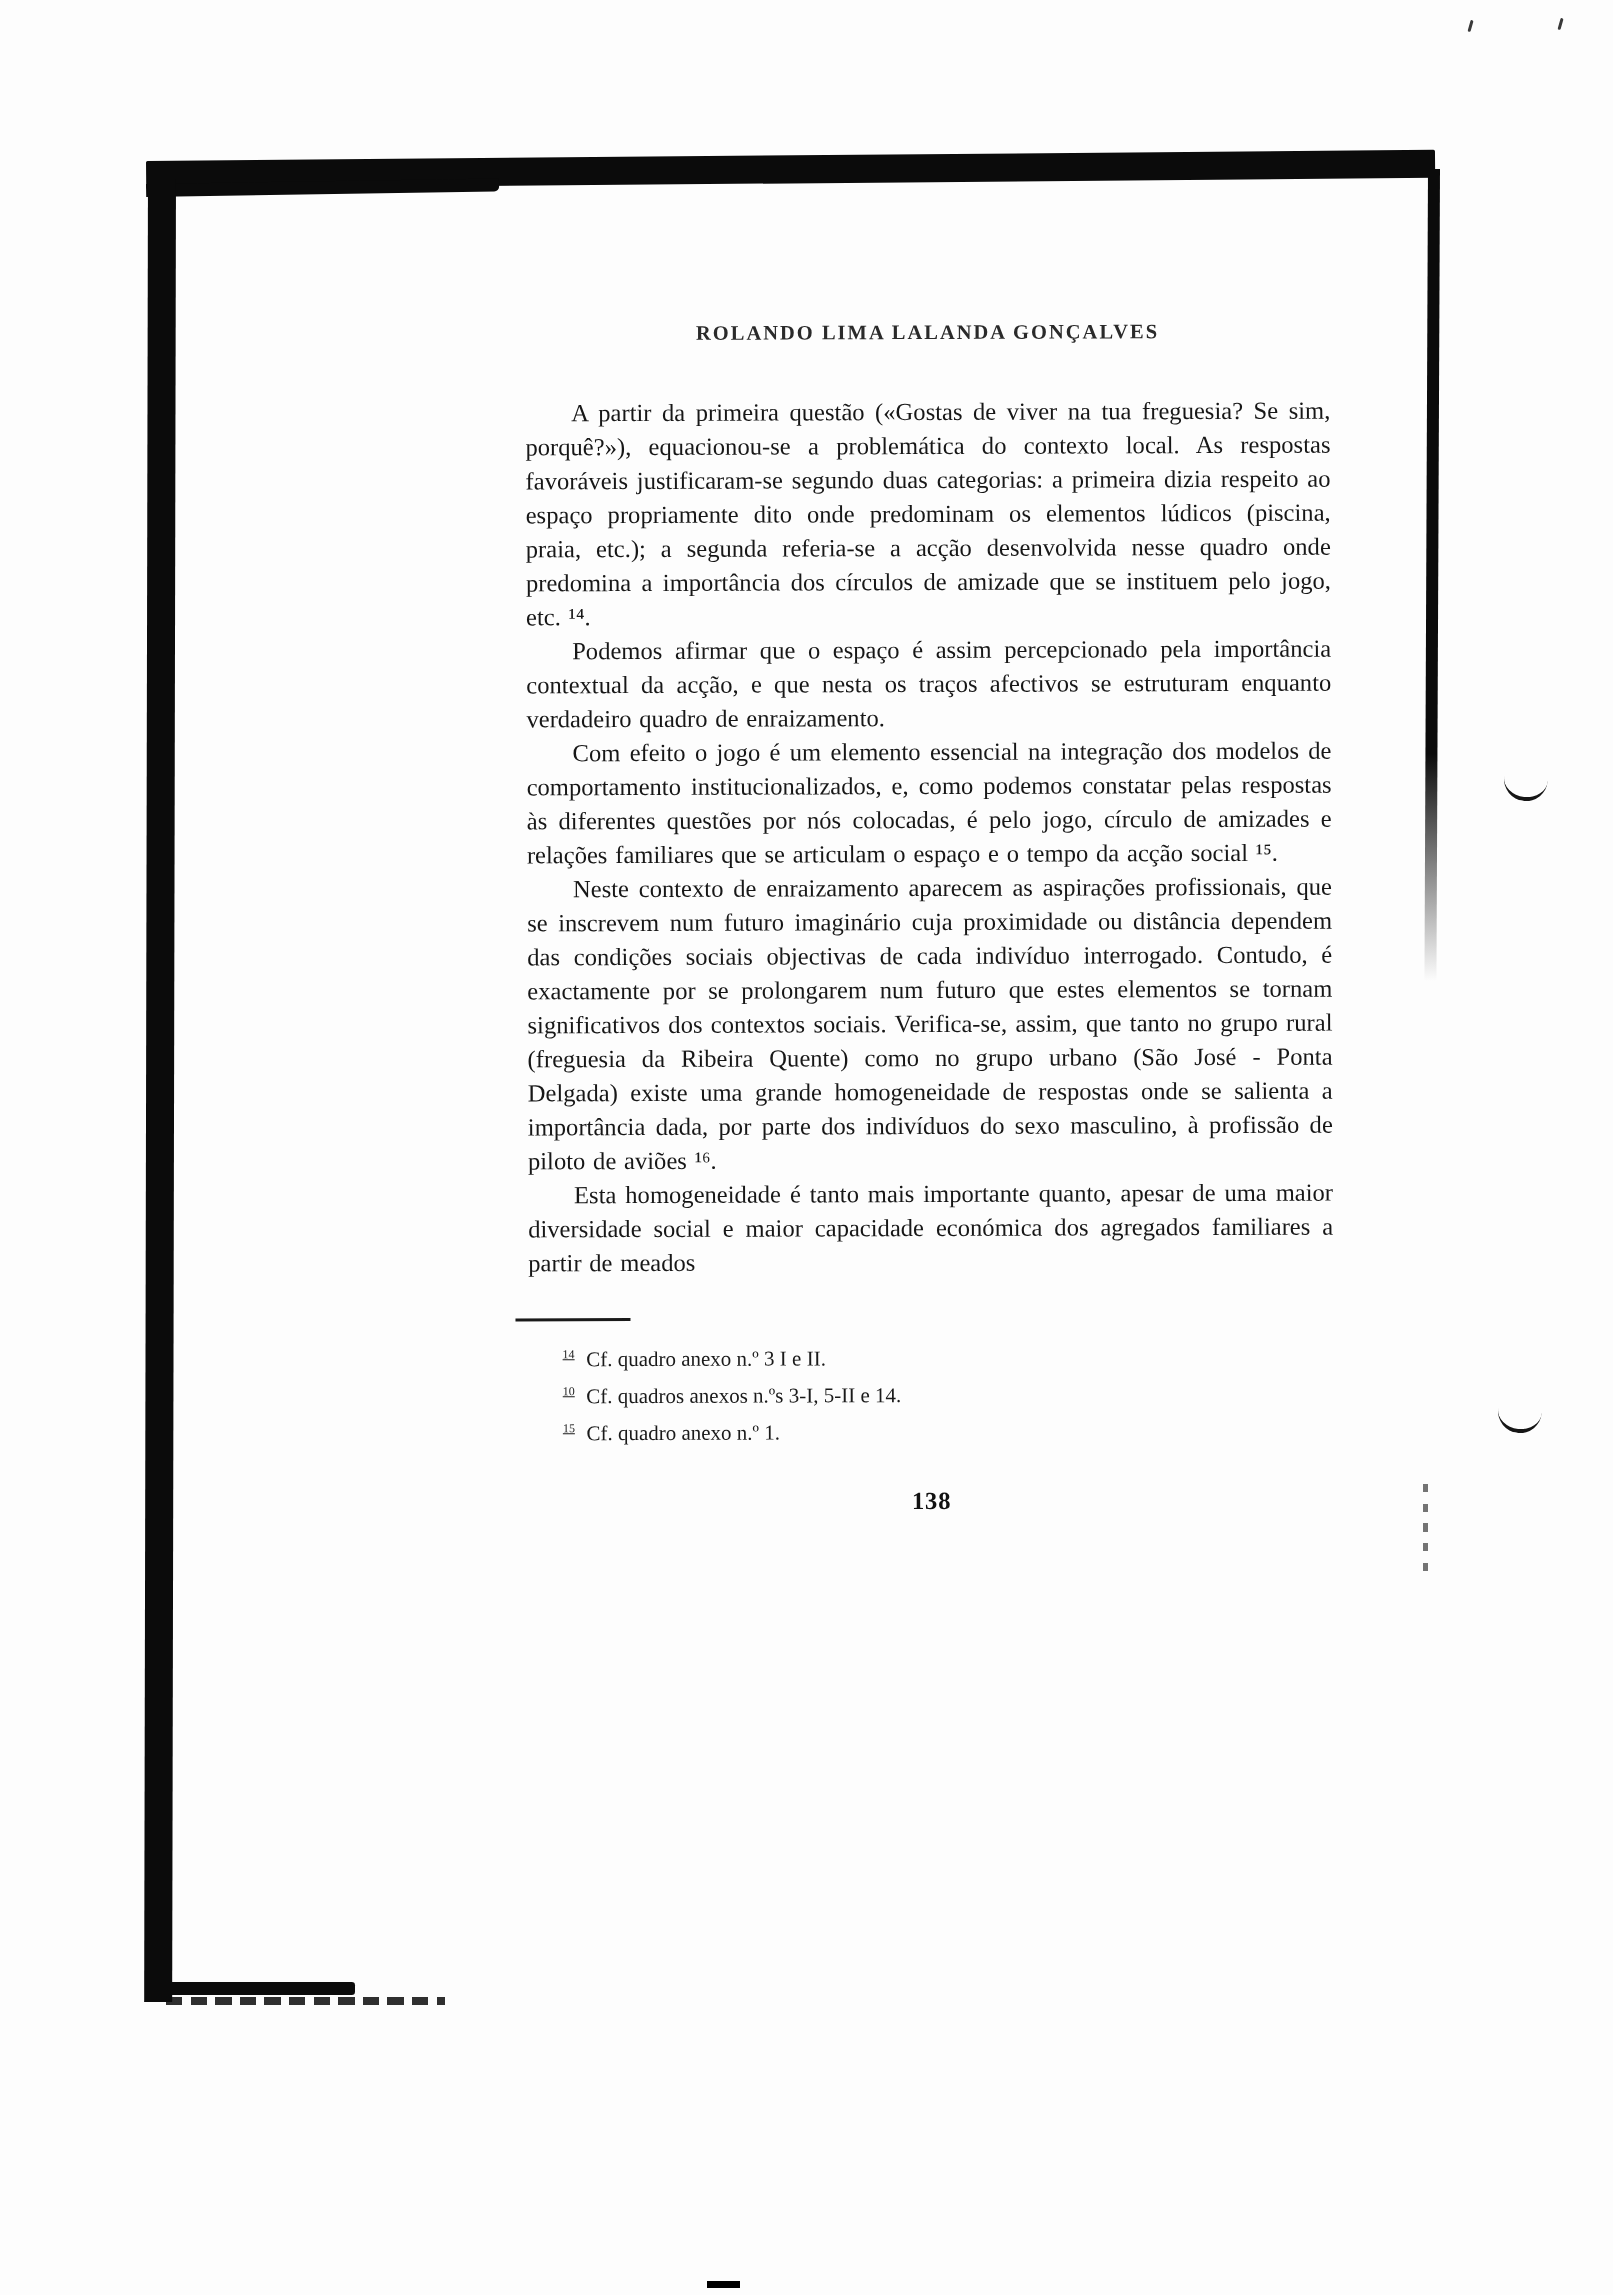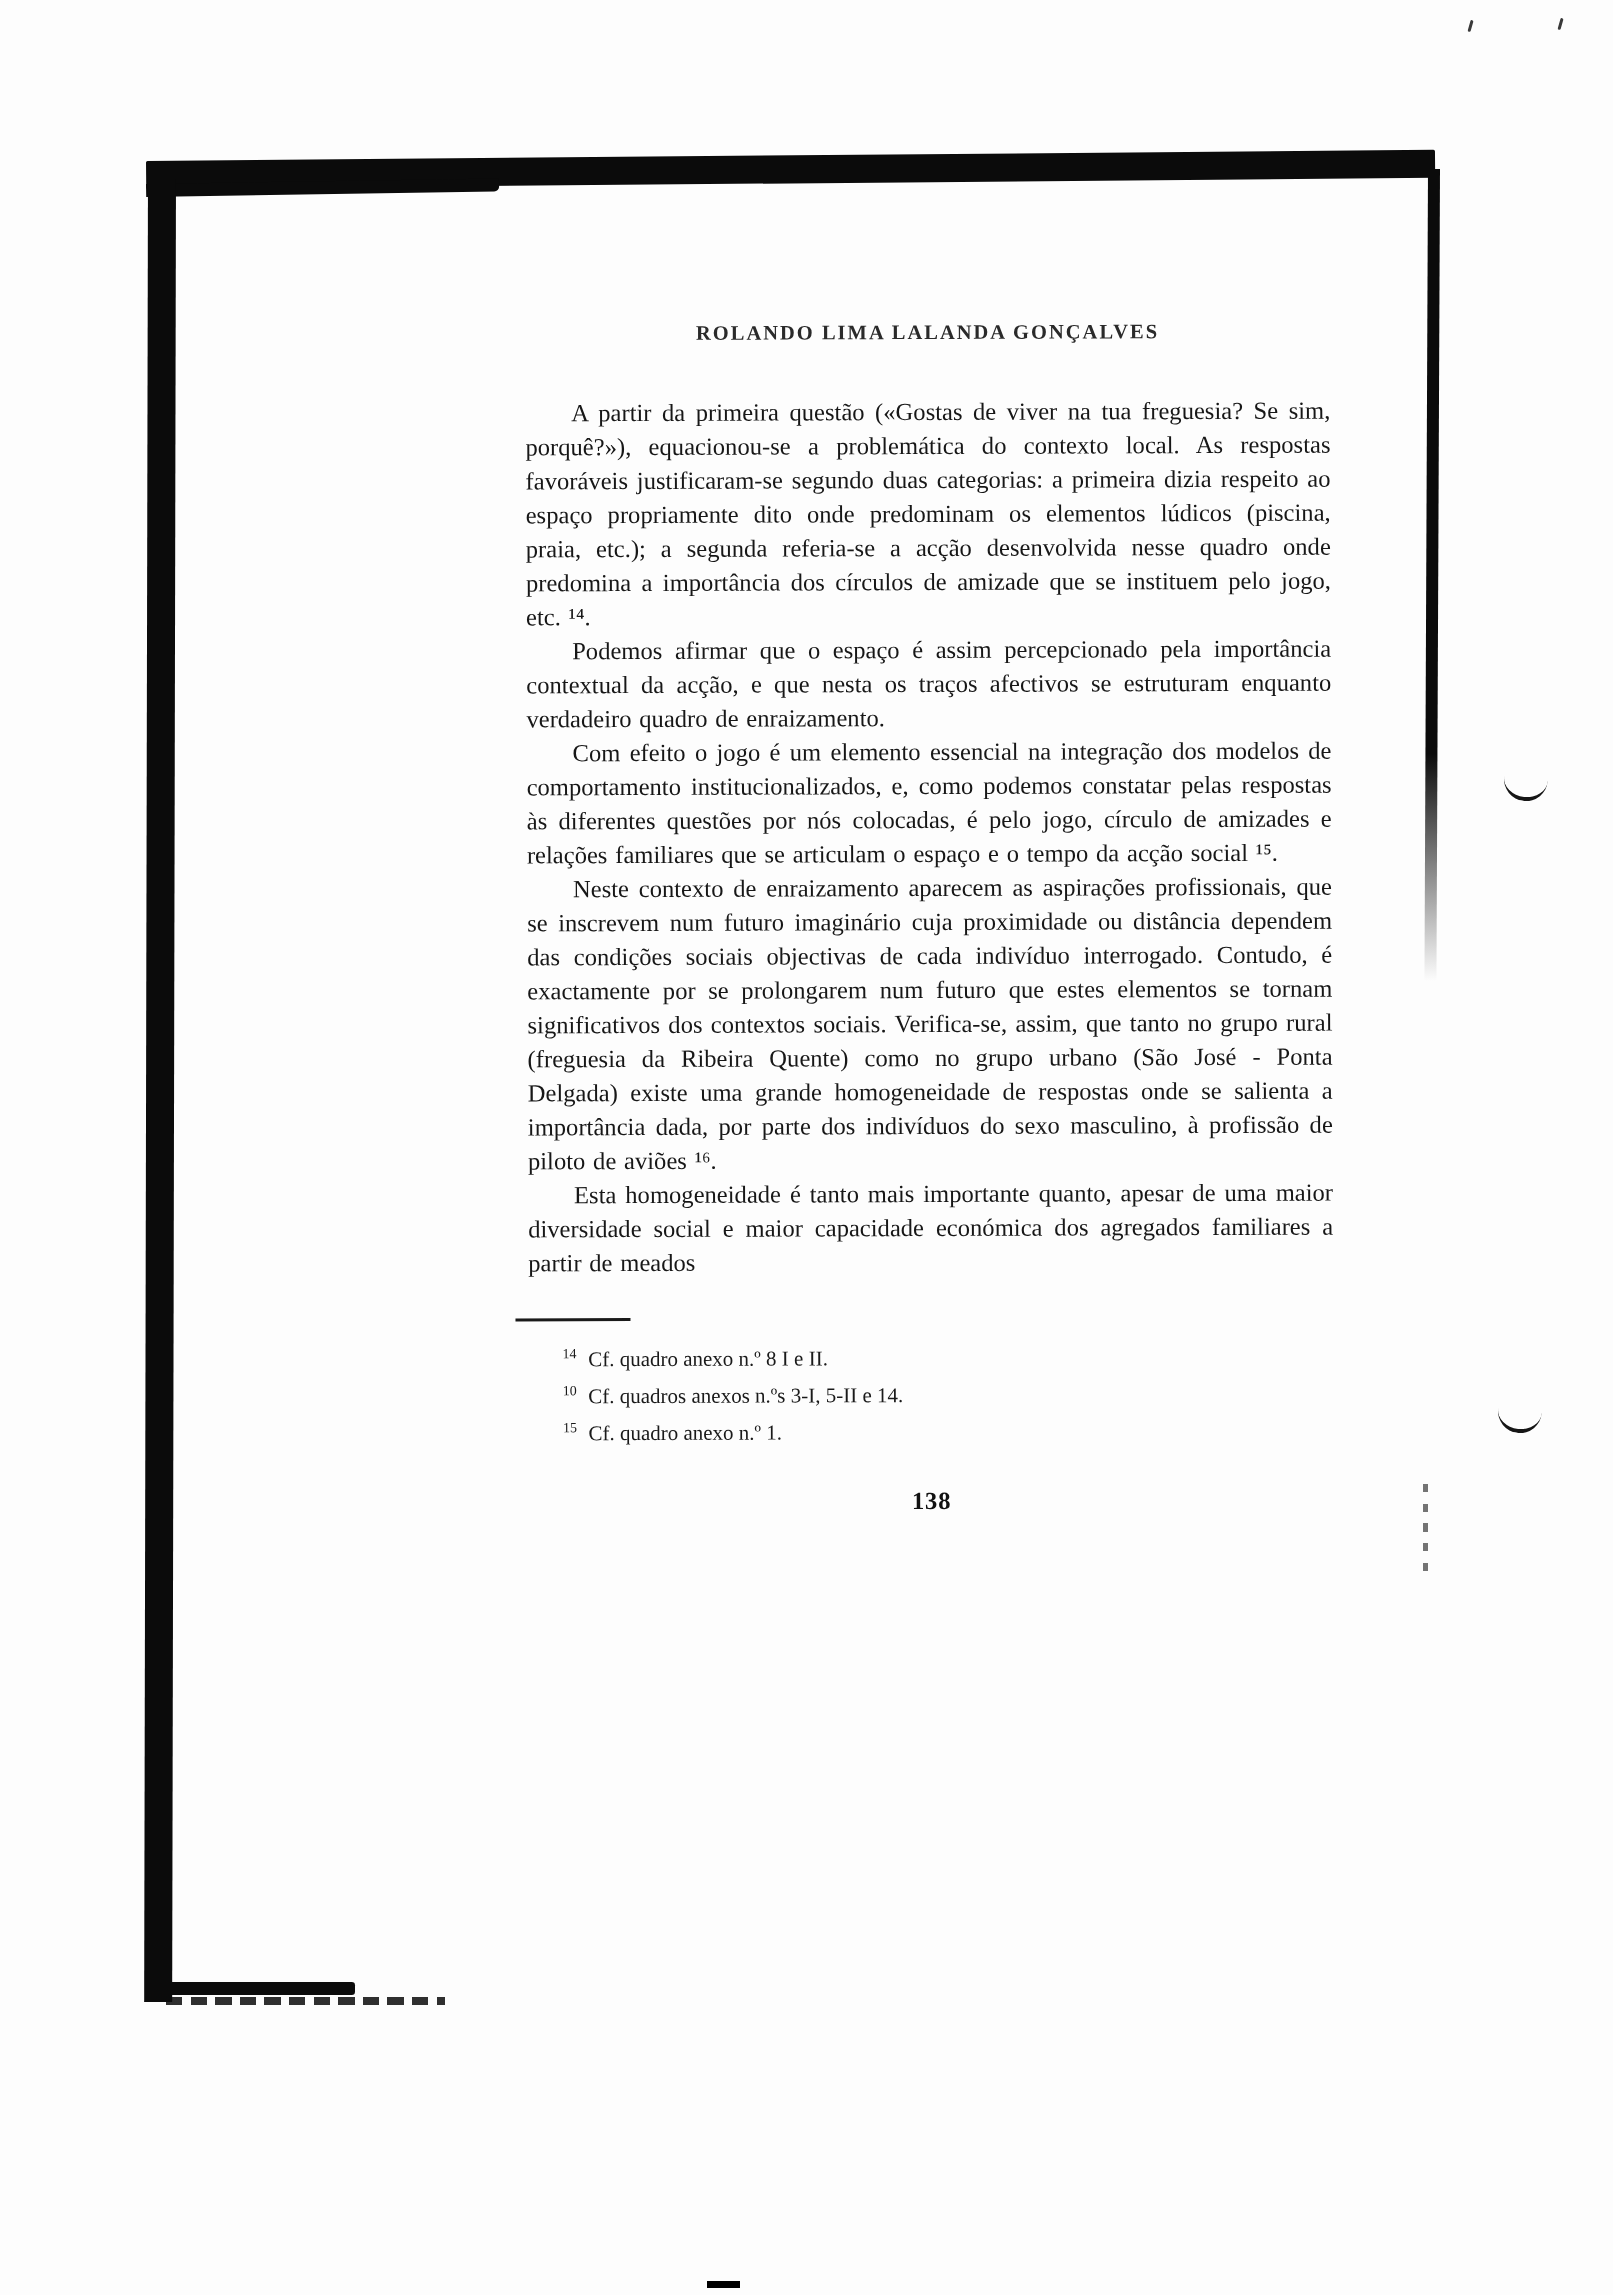--- a/index.html
+++ b/index.html
@@ -132,24 +132,25 @@
   .footnotes {
     padding-left: 34px;
     font-size: 21px;
     color: #1a1a1a;
   }
   .fn {
     line-height: 37px;
     white-space: nowrap;
   }
   .fn sup {
-    font-size: 14px;
+    font-size: 12px;
     margin-right: 11.5px;
     vertical-align: super;
     line-height: 0;
+    text-decoration: underline;
   }
   .page-number {
     text-align: center;
     font-size: 24.6px;
     font-weight: 600;
     margin-top: 36px;
     color: #111;
     letter-spacing: 0.8px;
   }
 </style>
@@ -177,21 +178,21 @@
   <p class="par">A partir da primeira questão («Gostas de viver na tua freguesia? Se sim, porquê?»), equacionou-se a problemática do contexto local. As respostas favoráveis justificaram-se segundo duas categorias: a primeira dizia respeito ao espaço propriamente dito onde predominam os elementos lúdicos (piscina, praia, etc.); a segunda referia-se a acção desenvolvida nesse quadro onde predomina a importância dos círculos de amizade que se instituem pelo jogo, etc. ¹⁴.</p>
   <p class="par">Podemos afirmar que o espaço é assim percepcionado pela importância contextual da acção, e que nesta os traços afectivos se estruturam enquanto verdadeiro quadro de enraizamento.</p>
   <p class="par">Com efeito o jogo é um elemento essencial na integração dos modelos de comportamento institucionalizados, e, como podemos constatar pelas respostas às diferentes questões por nós colocadas, é pelo jogo, círculo de amizades e relações familiares que se articulam o espaço e o tempo da acção social ¹⁵.</p>
   <p class="par">Neste contexto de enraizamento aparecem as aspirações profissionais, que se inscrevem num futuro imaginário cuja proximidade ou distância dependem das condições sociais objectivas de cada indivíduo interrogado. Contudo, é exactamente por se prolongarem num futuro que estes elementos se tornam significativos dos contextos sociais. Verifica-se, assim, que tanto no grupo rural (freguesia da Ribeira Quente) como no grupo urbano (São José - Ponta Delgada) existe uma grande homogeneidade de respostas onde se salienta a importância dada, por parte dos indivíduos do sexo masculino, à profissão de piloto de aviões ¹⁶.</p>
   <p class="par">Esta homogeneidade é tanto mais importante quanto, apesar de uma maior diversidade social e maior capacidade económica dos agregados familiares a partir de meados</p>
 
   <div class="fn-rule"></div>
 
   <div class="footnotes">
     <div class="fn">
-      <sup>14</sup><span>Cf. quadro anexo n.º 8 I e II.</span>
+      <sup>14</sup><span>Cf. quadro anexo n.º 3 I e II.</span>
     </div>
     <div class="fn">
       <sup>10</sup><span>Cf. quadros anexos n.ºs 3-I, 5-II e 14.</span>
     </div>
     <div class="fn">
       <sup>15</sup><span>Cf. quadro anexo n.º 1.</span>
     </div>
   </div>
 
   <div class="page-number">138</div>

